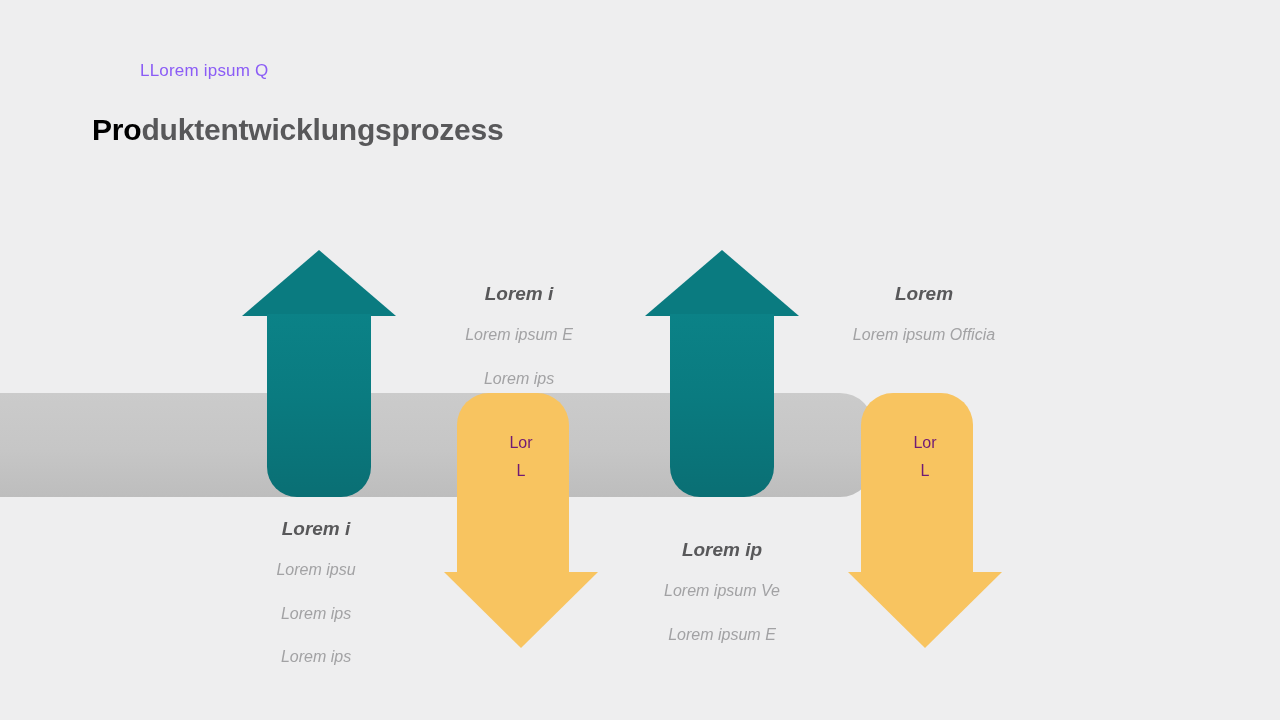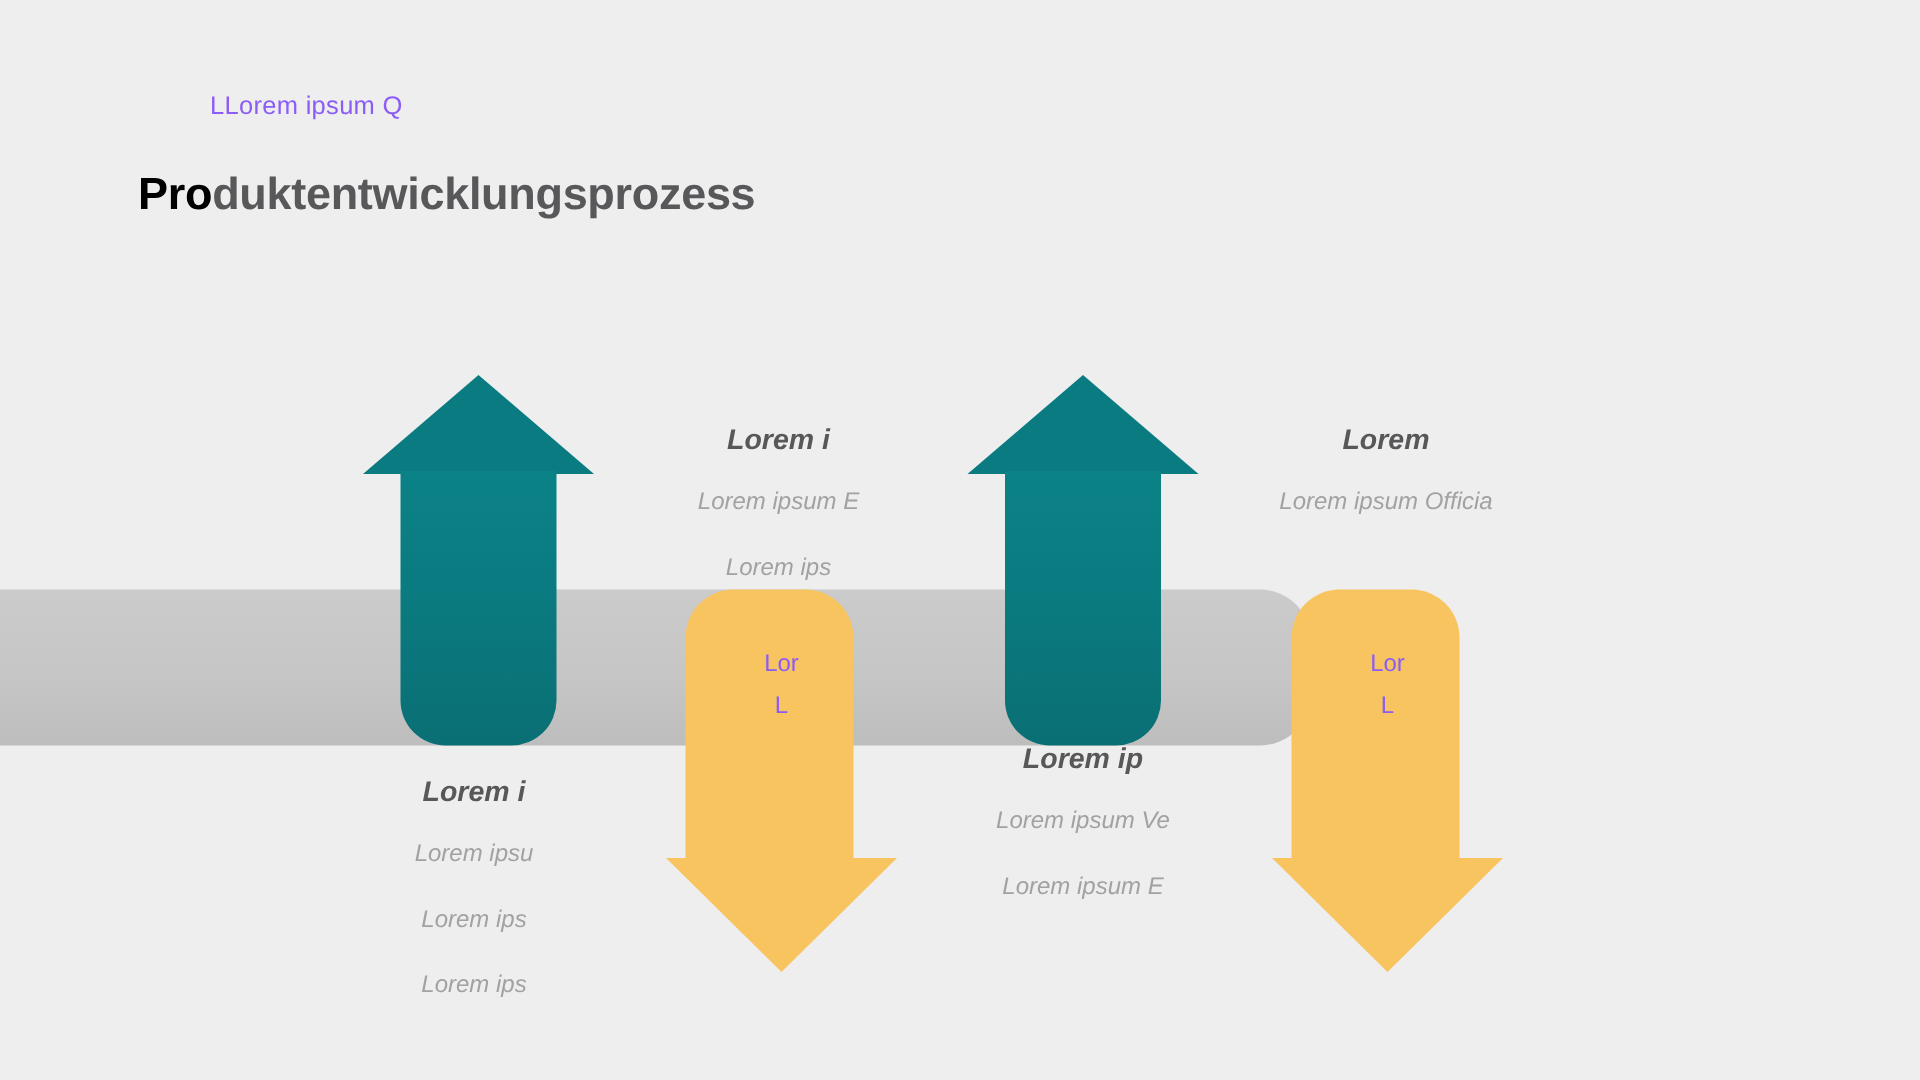--- a/index.html
+++ b/index.html
@@ -60,21 +60,21 @@
   }
   .arrow.down .shaft{
     left:13px;top:0;width:112px;
     background:#f8c460;
     border-top-left-radius:32px;border-top-right-radius:32px;
   }
 
   .arrow-text{
     position:absolute;left:0;right:0;
     text-align:center;font-size:16px;line-height:1.72;
-    color:#8b5cf6;z-index:3;pointer-events:none;
+    color:#701a75;z-index:3;pointer-events:none;
   }
 
   
   .block{position:absolute;text-align:center;font-style:italic;}
   .block .h{
     font-size:19px;font-weight:bold;color:#58585a;
     margin:0 0 12px 0;white-space:nowrap;
   }
   .block .b{
     font-size:16px;color:#a2a2a4;line-height:1.72;white-space:nowrap;margin-top:16px;
@@ -112,21 +112,21 @@
   <div class="block" style="left:389px;top:283px;width:260px;">
     <div class="h">Lorem i</div>
     <div class="b">Lorem ipsum E</div>
     <div class="b">Lorem ips</div>
   </div>
 
   <div class="arrow up" style="left:645px;top:250px;width:154px;height:247px;">
     <div class="head"></div>
     <div class="shaft" style="height:183px;"></div>
   </div>
-  <div class="block" style="left:592px;top:496px;width:260px;">
+  <div class="block" style="left:592px;top:539px;width:260px;">
     <div class="h">Lorem ip</div>
     <div class="b">Lorem ipsum Ve</div>
     <div class="b">Lorem ipsum E</div>
   </div>
 
   <div class="arrow down" style="left:848px;top:393px;width:154px;height:255px;">
     <div class="shaft" style="height:181px;"></div>
     <div class="head"></div>
     <div class="arrow-text" style="top:36px;">
       <div>Lor</div>

